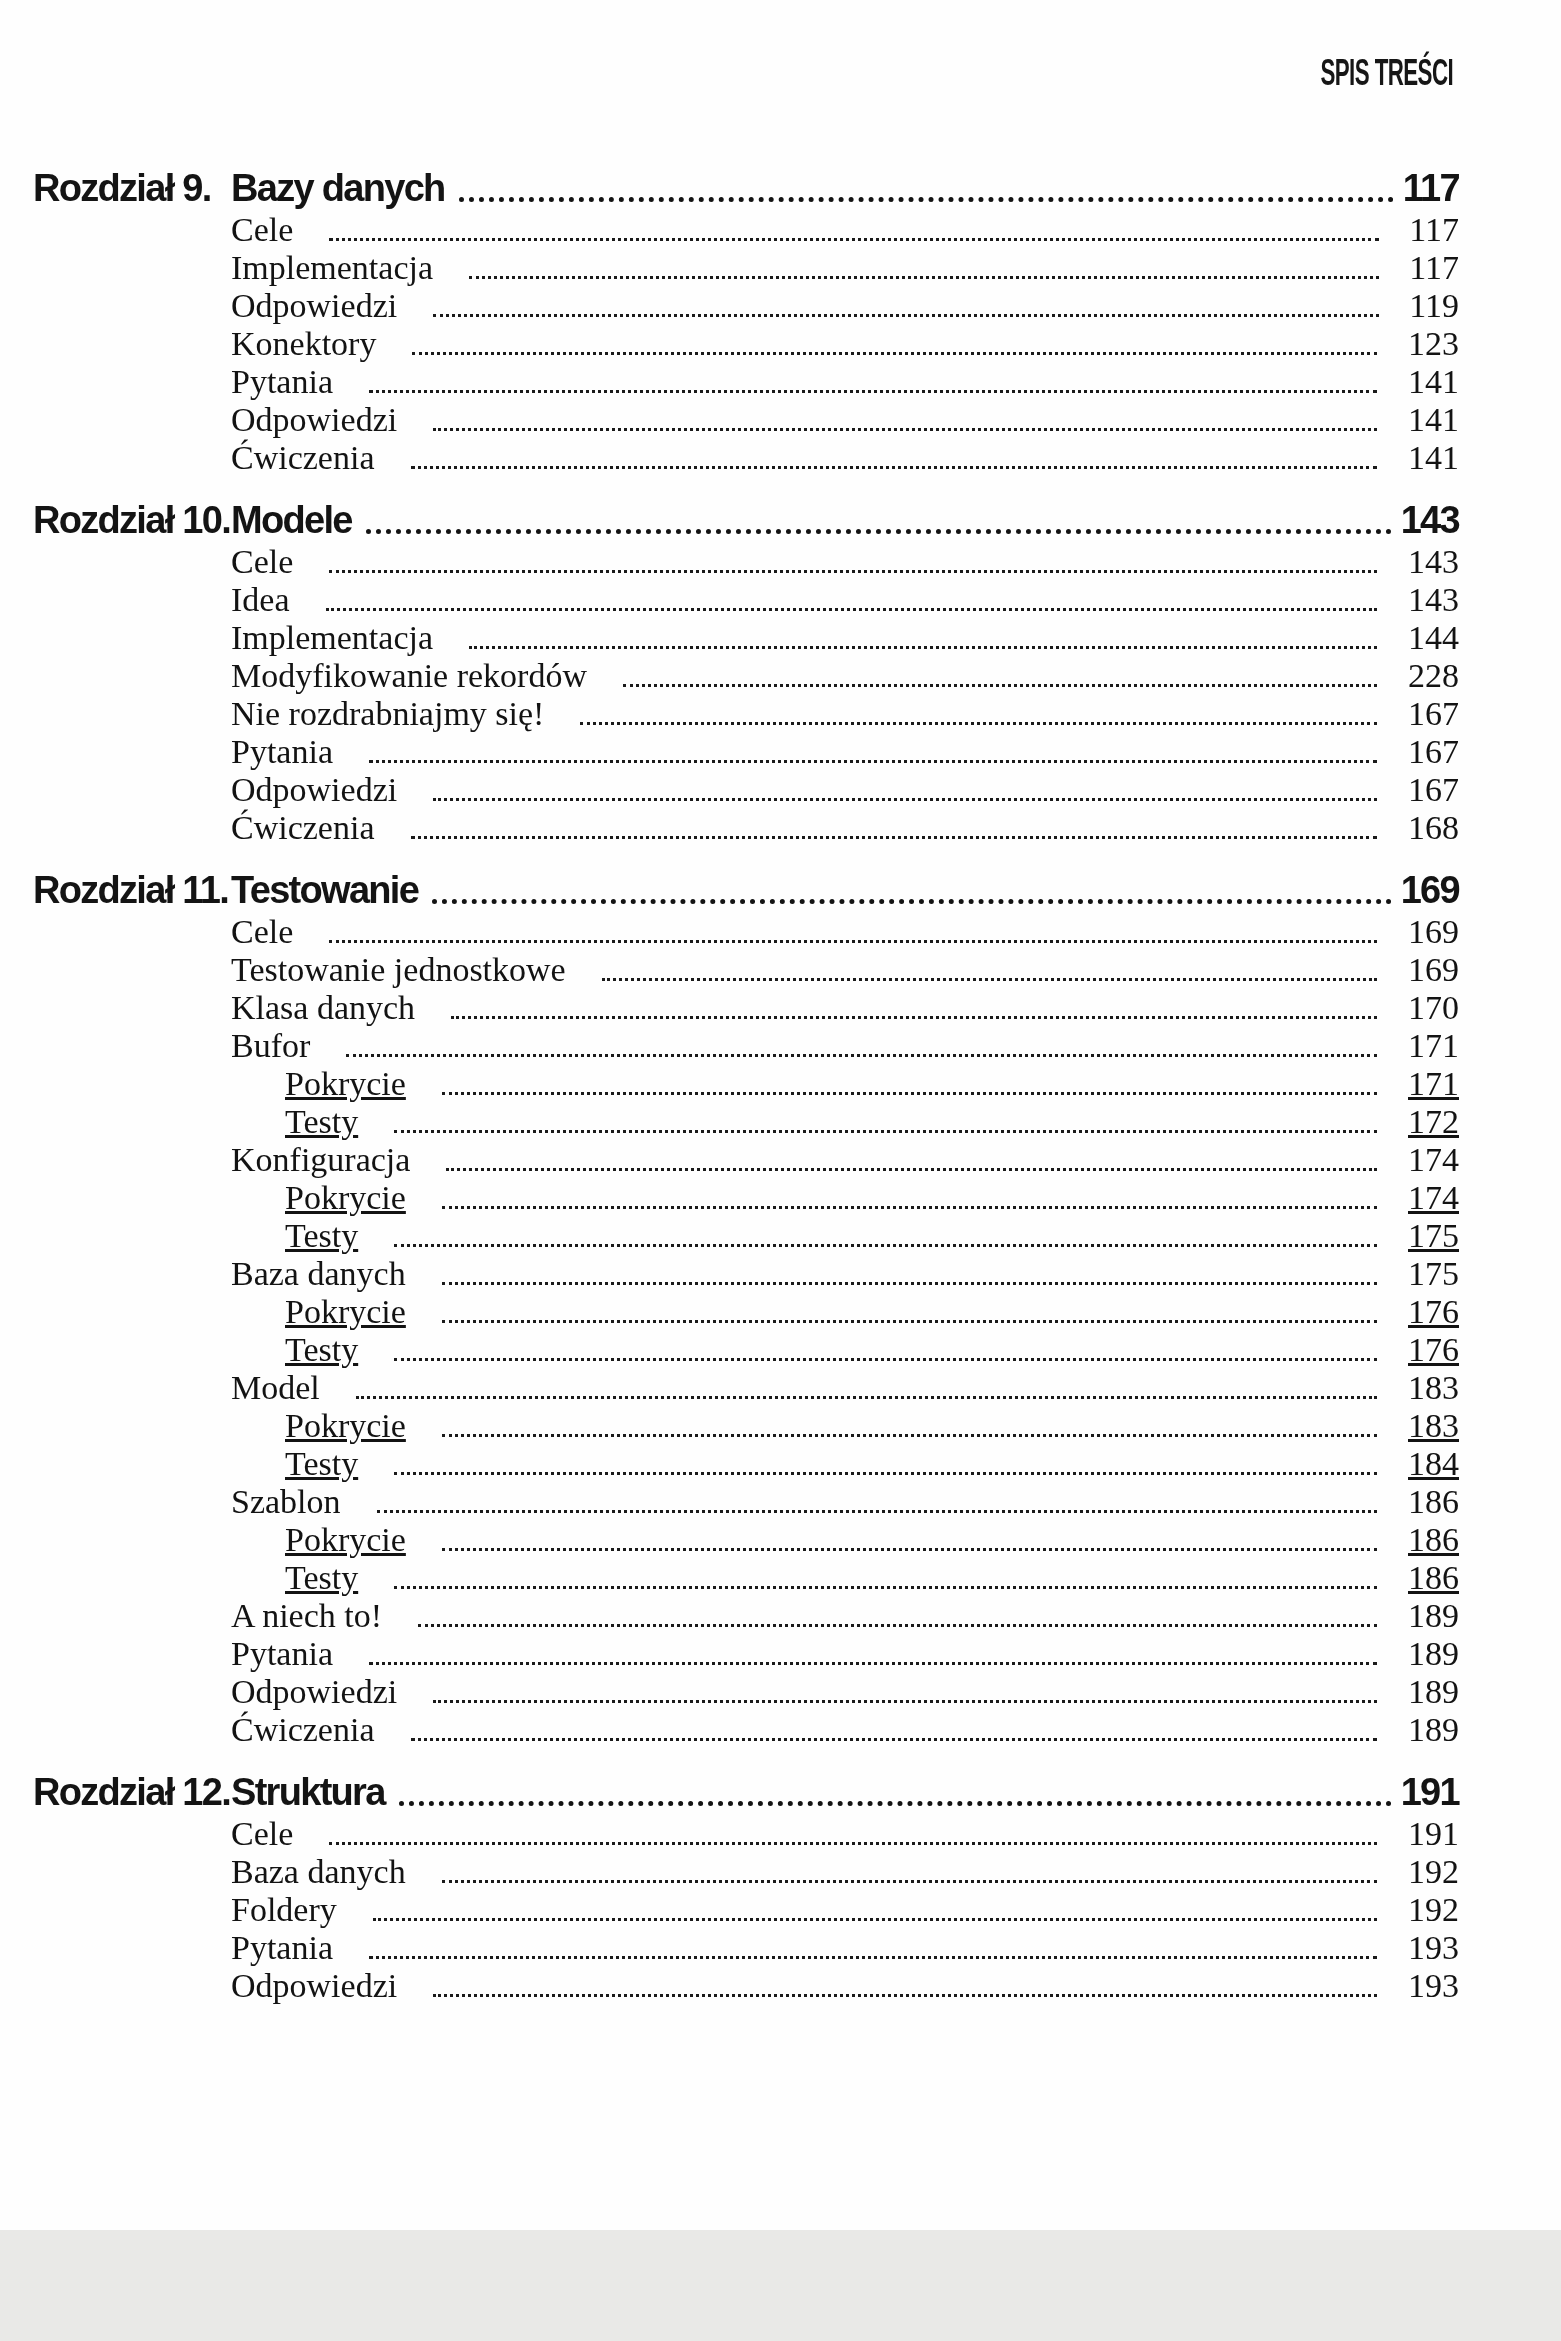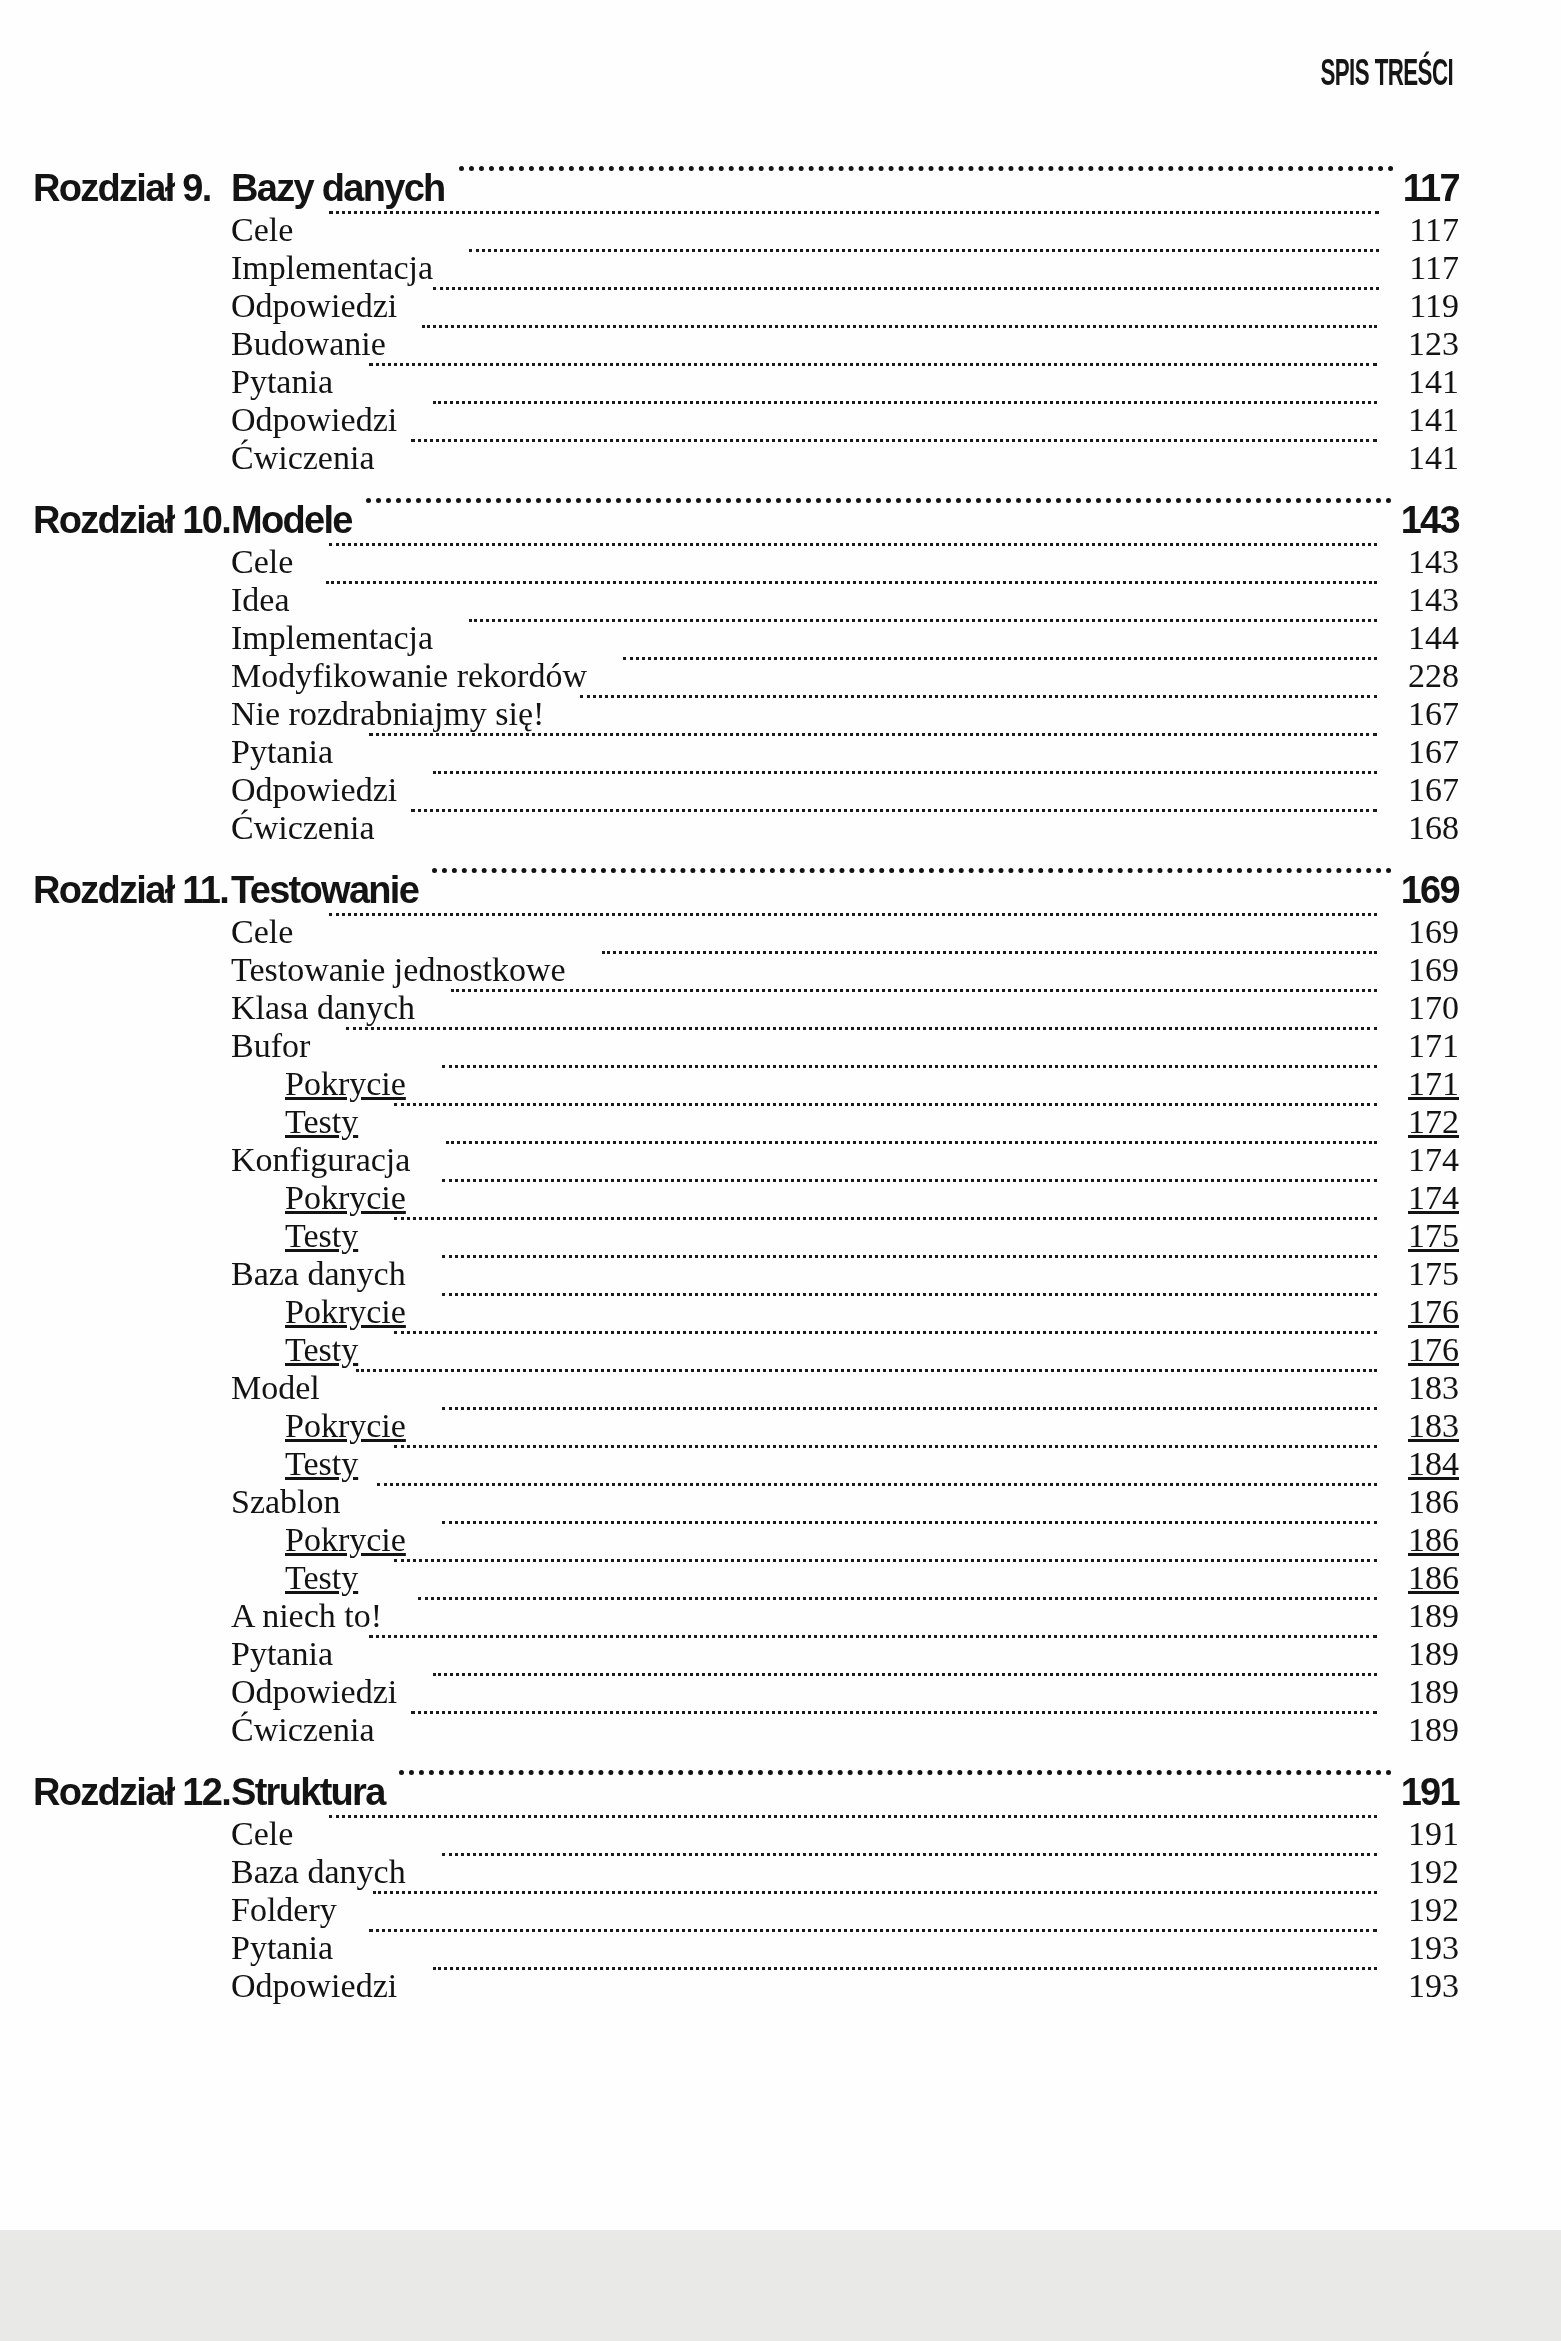--- a/index.html
+++ b/index.html
@@ -25,21 +25,21 @@
     transform-origin: 100% 50%;
     white-space: nowrap;
     color: #161616;
   }
   .toc {
     position: absolute;
     top: 145px;
     left: 33px;
     right: 103px;
   }
-  .row { display: flex; }
+  .row { display: flex; align-items: flex-end; }
   .chap-row {
     margin-top: 21px;
     font-family: "Liberation Sans", sans-serif;
     font-weight: bold;
     font-size: 38px;
     line-height: 45px;
     letter-spacing: -1.7px;
     color: #141414;
   }
   .chap-label { flex: none; width: 198px; }
@@ -92,21 +92,21 @@
         <span class="entry-title">Implementacja</span>
         <span class="leader"></span>
         <span class="page-num">117</span>
       </div>
       <div class="row entry-row">
         <span class="entry-title">Odpowiedzi</span>
         <span class="leader"></span>
         <span class="page-num">119</span>
       </div>
       <div class="row entry-row">
-        <span class="entry-title">Budowanie</span>
+        <span class="entry-title">Konektory</span>
         <span class="leader"></span>
         <span class="page-num">123</span>
       </div>
       <div class="row entry-row">
         <span class="entry-title">Pytania</span>
         <span class="leader"></span>
         <span class="page-num">141</span>
       </div>
       <div class="row entry-row">
         <span class="entry-title">Odpowiedzi</span>

